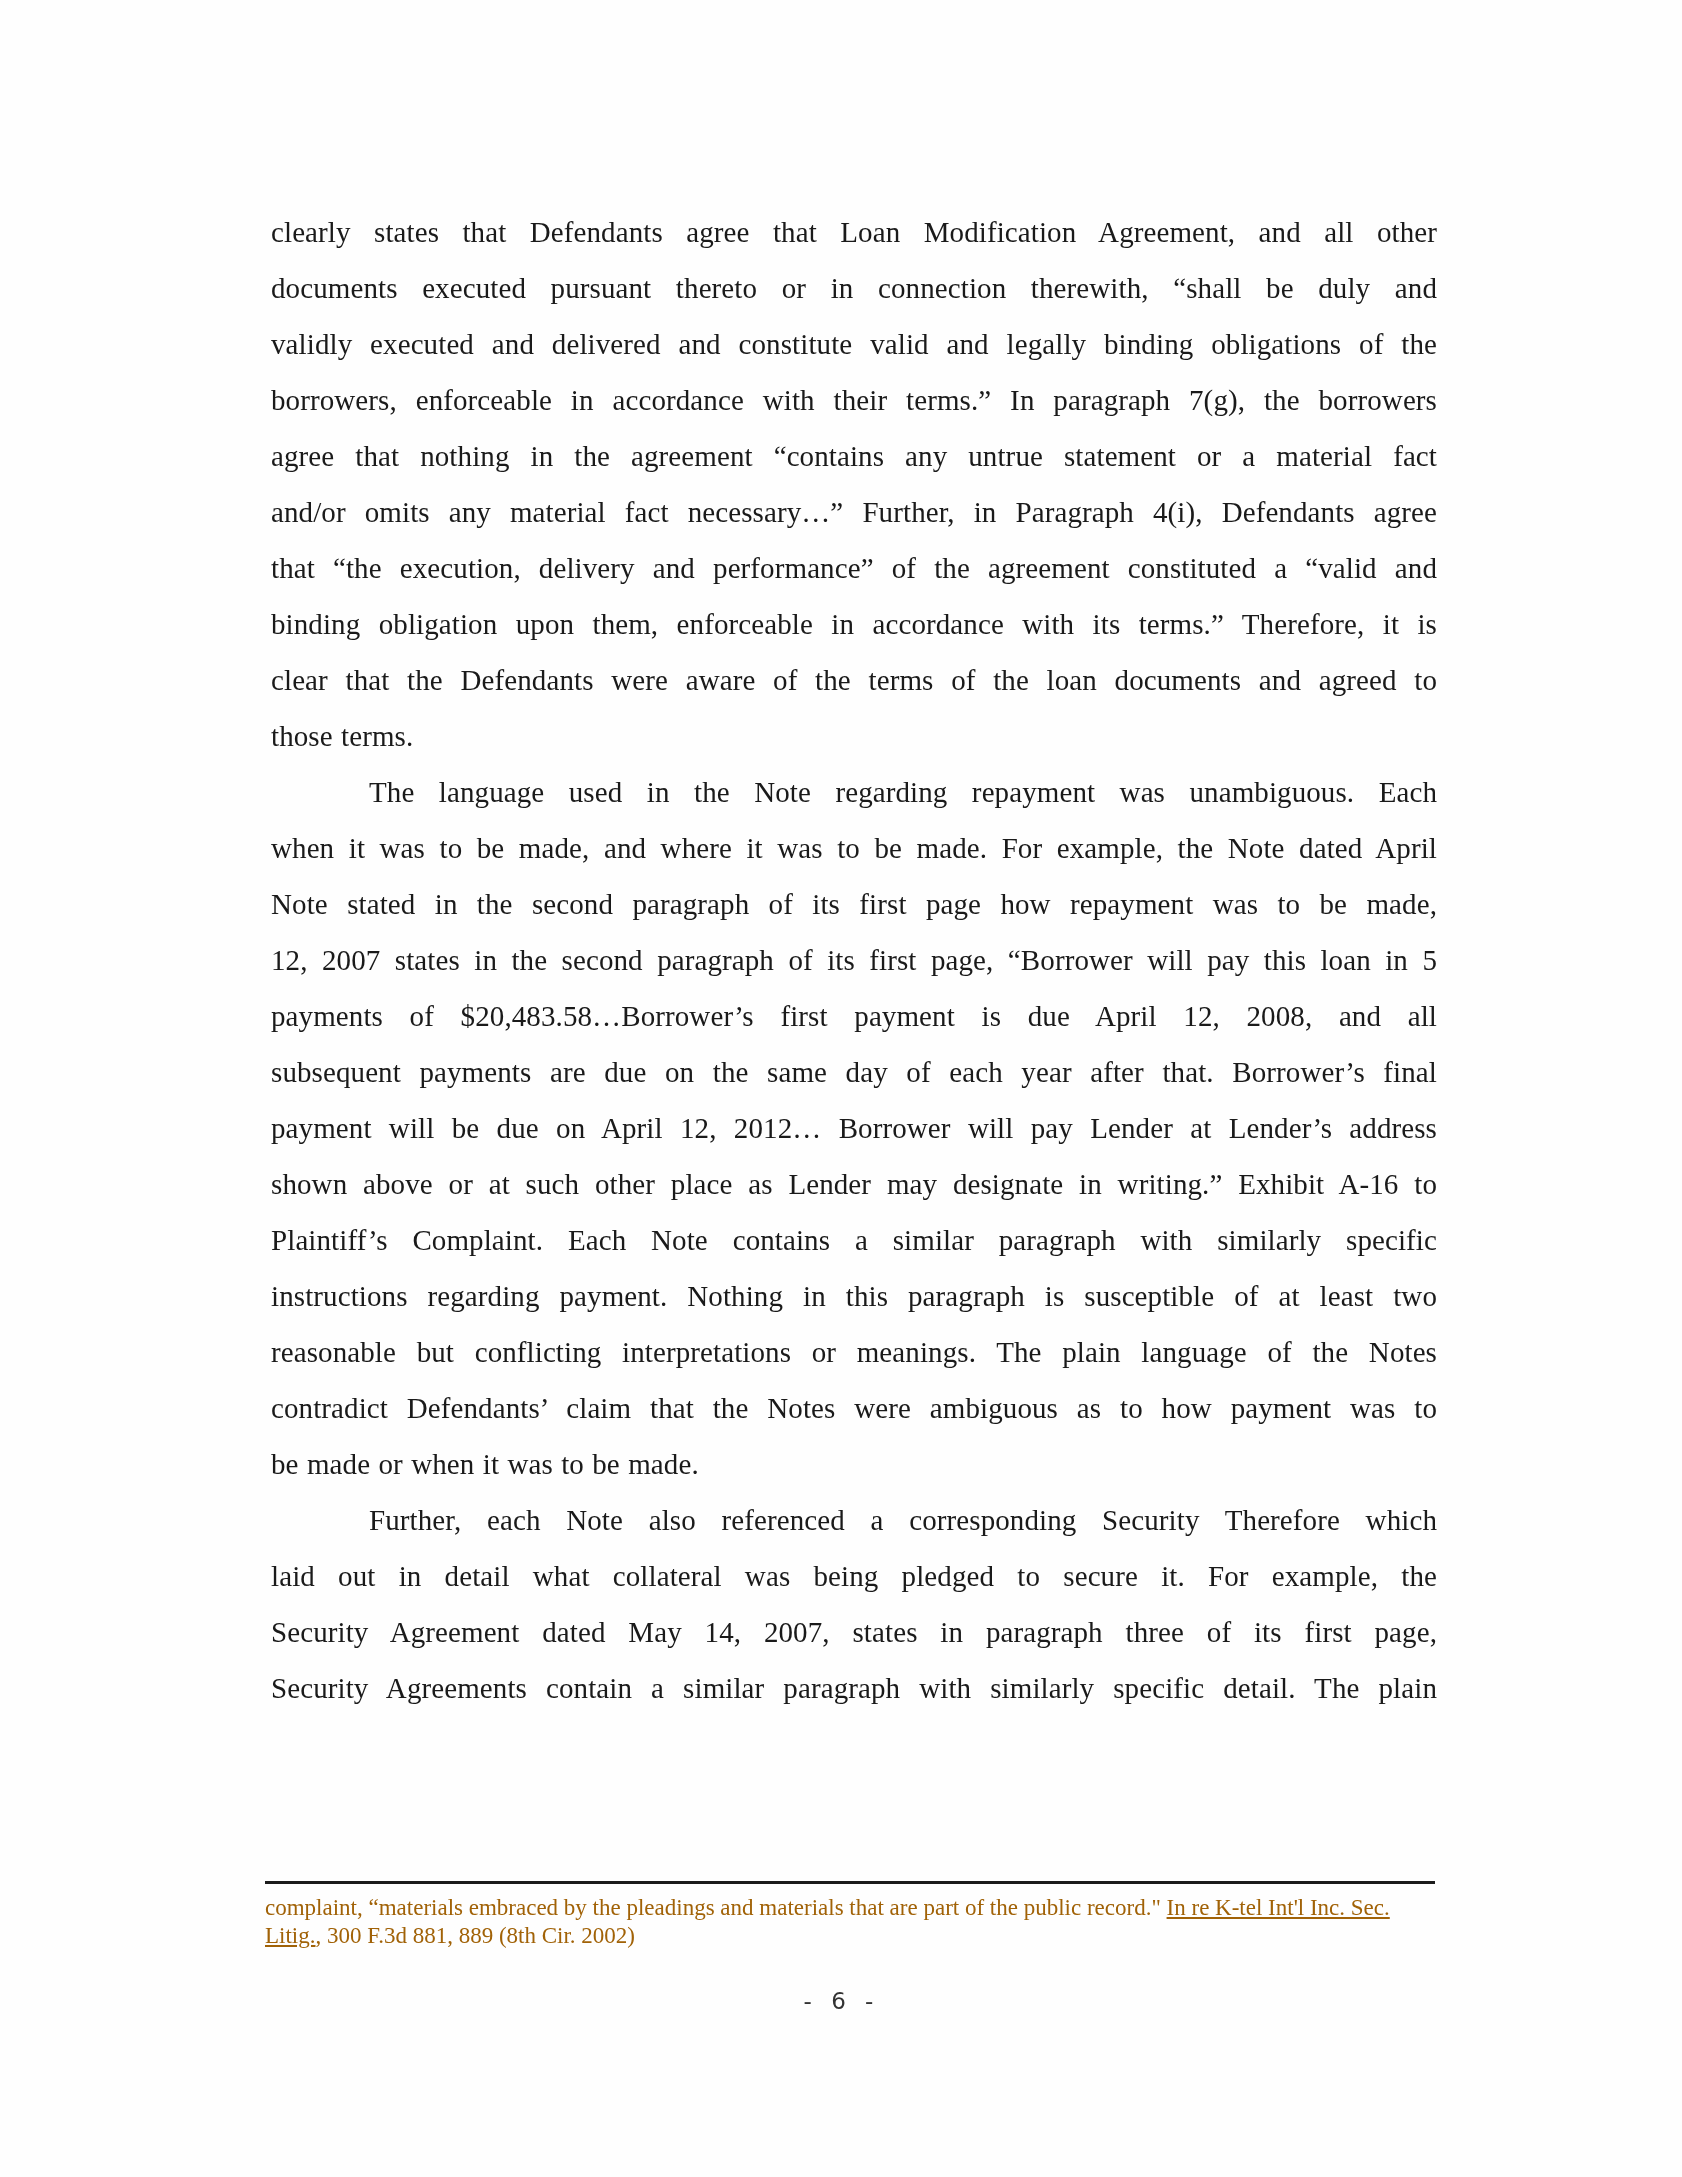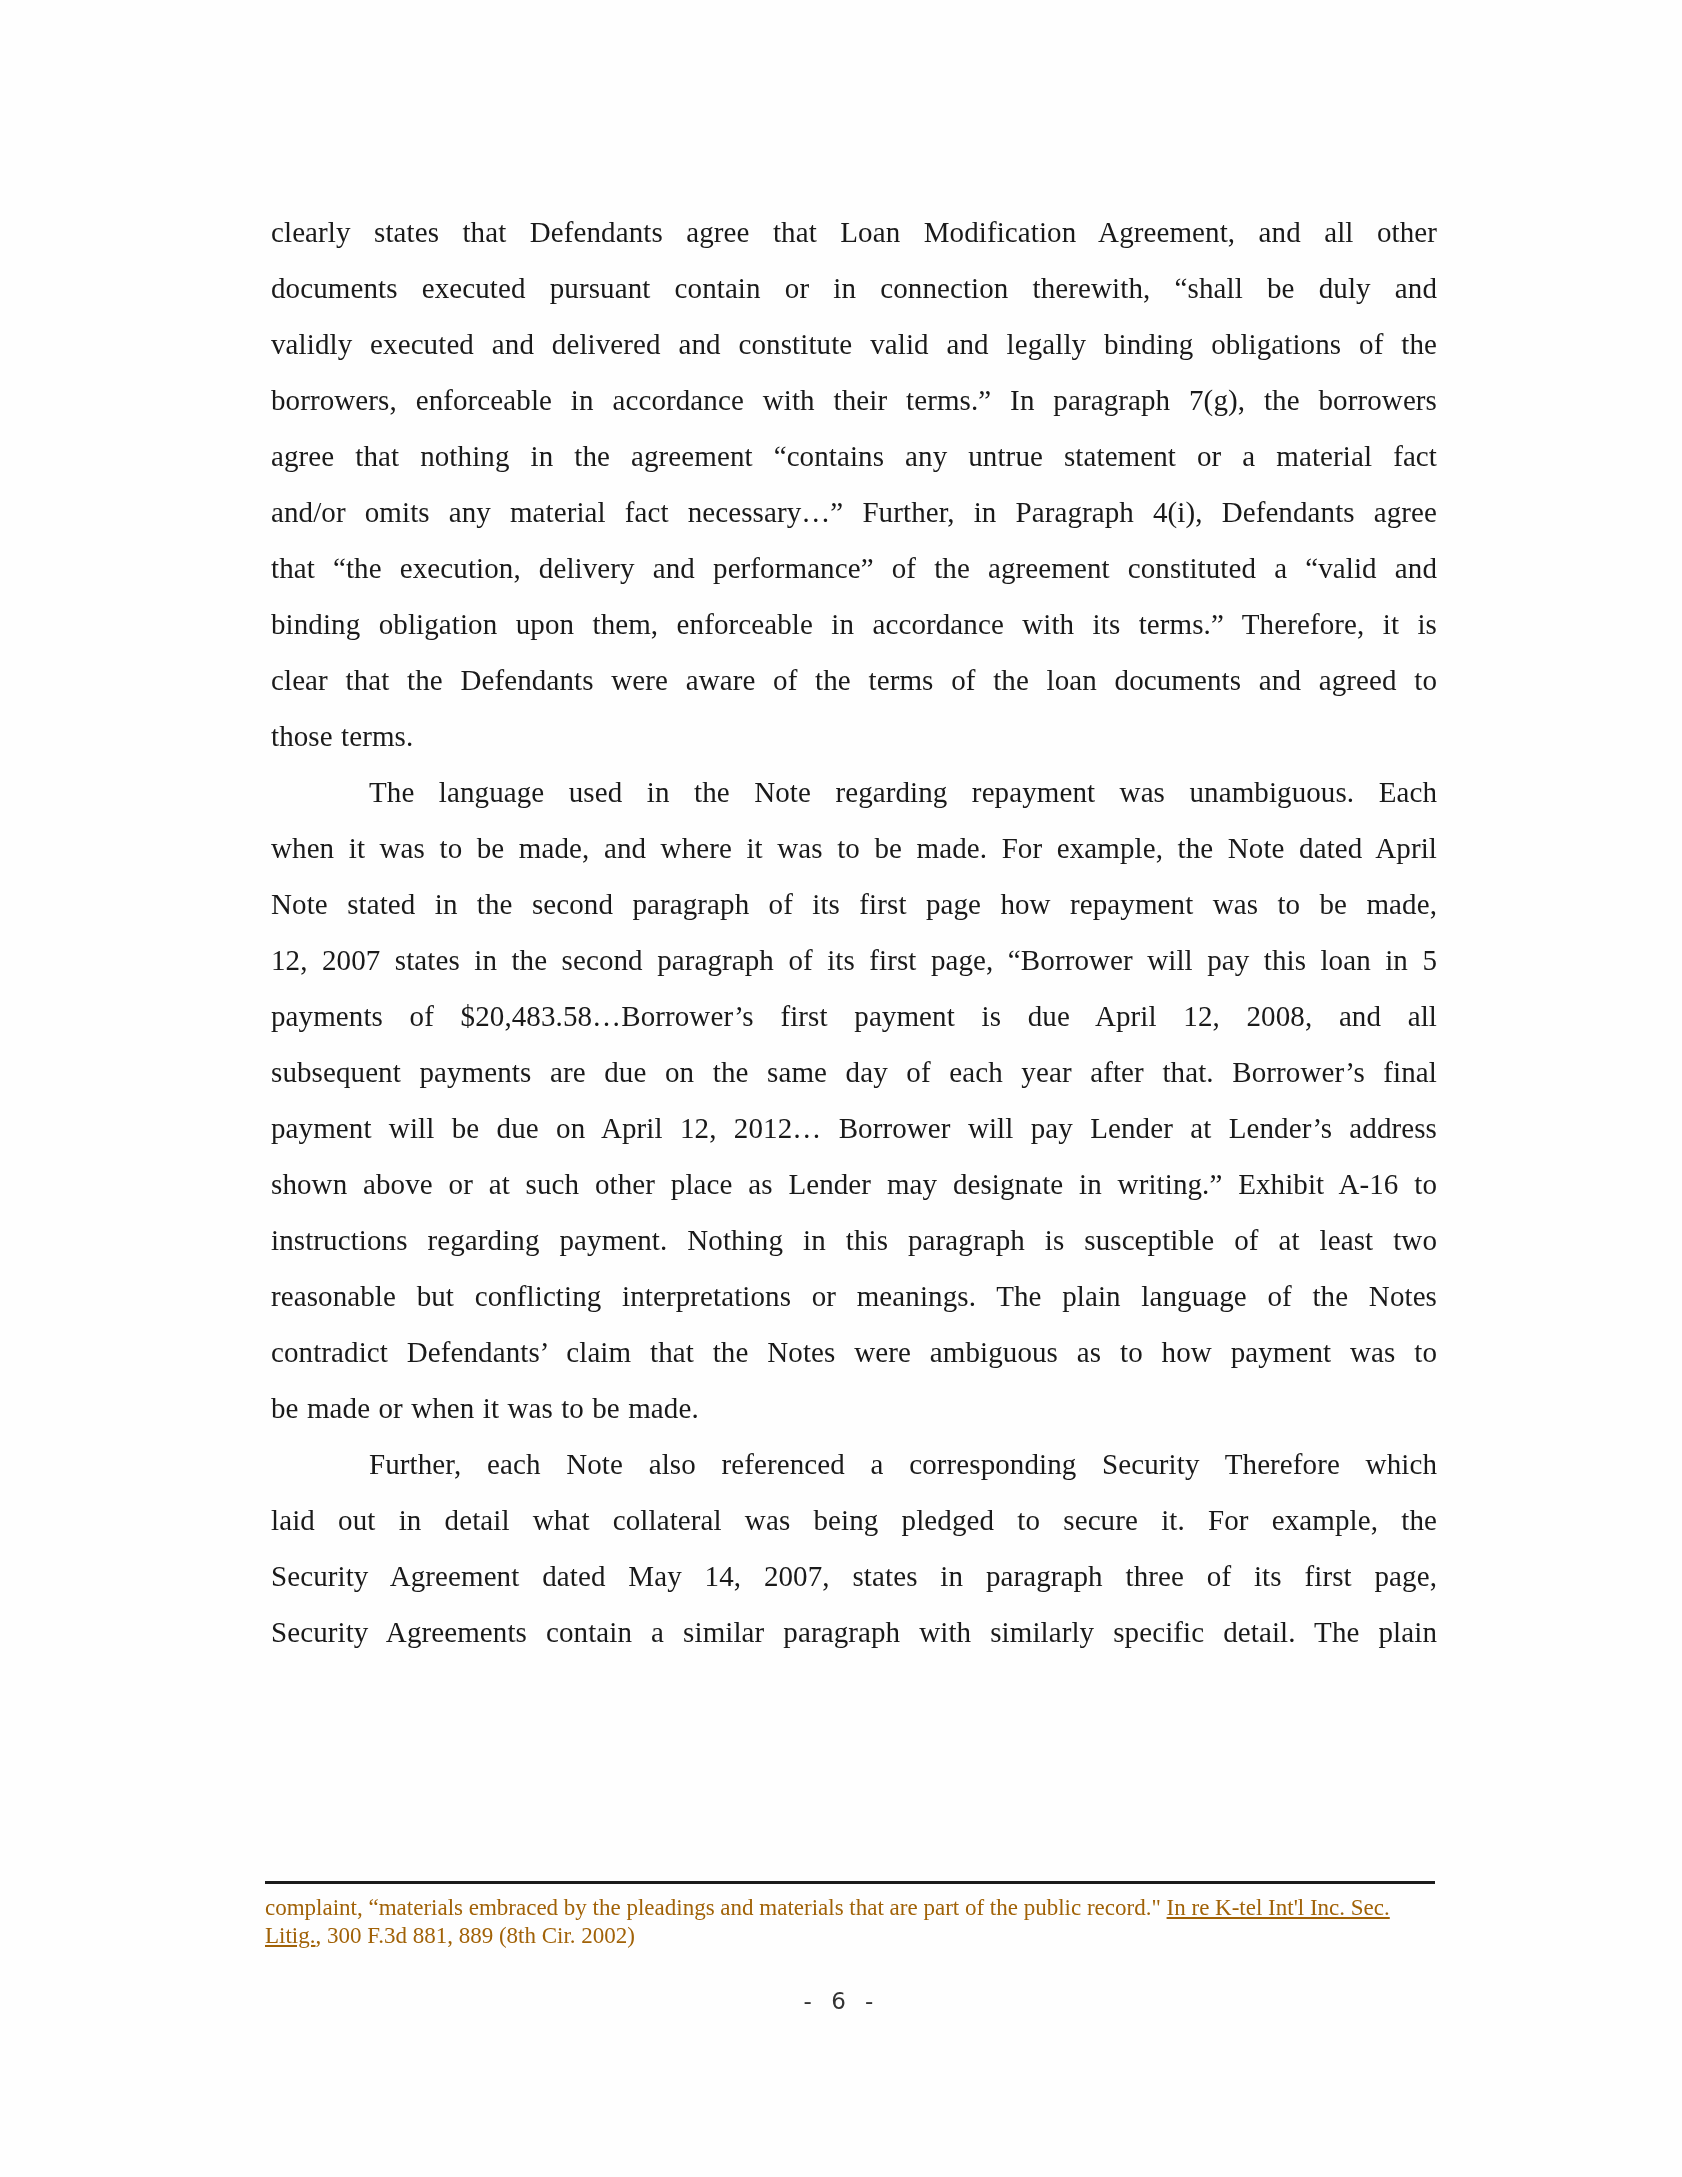--- a/index.html
+++ b/index.html
@@ -79,40 +79,41 @@
   </style>
 </head>
 <body>
 
 <div class="page">
 
   <div class="body-text">
 
     <div>
       <span class="line">clearly states that Defendants agree that Loan Modification Agreement, and all other</span>
-      <span class="line">documents executed pursuant contain or in connection therewith, “shall be duly and</span>
+      <span class="line">documents executed pursuant thereto or in connection therewith, “shall be duly and</span>
       <span class="line">validly executed and delivered and constitute valid and legally binding obligations of the</span>
       <span class="line">borrowers, enforceable in accordance with their terms.” In paragraph 7(g), the borrowers</span>
       <span class="line">agree that nothing in the agreement “contains any untrue statement or a material fact</span>
       <span class="line">and/or omits any material fact necessary…” Further, in Paragraph 4(i), Defendants agree</span>
       <span class="line">that “the execution, delivery and performance” of the agreement constituted a “valid and</span>
       <span class="line">binding obligation upon them, enforceable in accordance with its terms.”  Therefore, it is</span>
       <span class="line">clear that the Defendants were aware of the terms of the loan documents and agreed to</span>
       <span class="line last">those terms.</span>
     </div>
 
     <div>
       <span class="line indent">The language used in the Note regarding repayment was unambiguous.  Each</span>
       <span class="line">when it was to be made, and where it was to be made.  For example, the Note dated April</span>
       <span class="line">Note stated in the second paragraph of its first page how repayment was to be made,</span>
       <span class="line">12, 2007 states in the second paragraph of its first page, “Borrower will pay this loan in 5</span>
       <span class="line">payments of $20,483.58…Borrower’s first payment is due April 12, 2008, and all</span>
       <span class="line">subsequent payments are due on the same day of each year after that. Borrower’s final</span>
       <span class="line">payment will be due on April 12, 2012… Borrower will pay Lender at Lender’s address</span>
       <span class="line">shown above or at such other place as Lender may designate in writing.”  Exhibit A-16 to</span>
+      <span class="line">Plaintiff’s Complaint.  Each Note contains a similar paragraph with similarly specific</span>
       <span class="line">instructions regarding payment.  Nothing in this paragraph is susceptible of at least two</span>
       <span class="line">reasonable but conflicting interpretations or meanings.  The plain language of the Notes</span>
       <span class="line">contradict Defendants’ claim that the Notes were ambiguous as to how payment was to</span>
       <span class="line last">be made or when it was to be made.</span>
     </div>
 
     <div>
       <span class="line indent">Further, each Note also referenced a corresponding Security Therefore which</span>
       <span class="line">laid out in detail what collateral was being pledged to secure it.  For example, the</span>
       <span class="line">Security Agreement dated May 14, 2007, states in paragraph three of its first page,</span>

